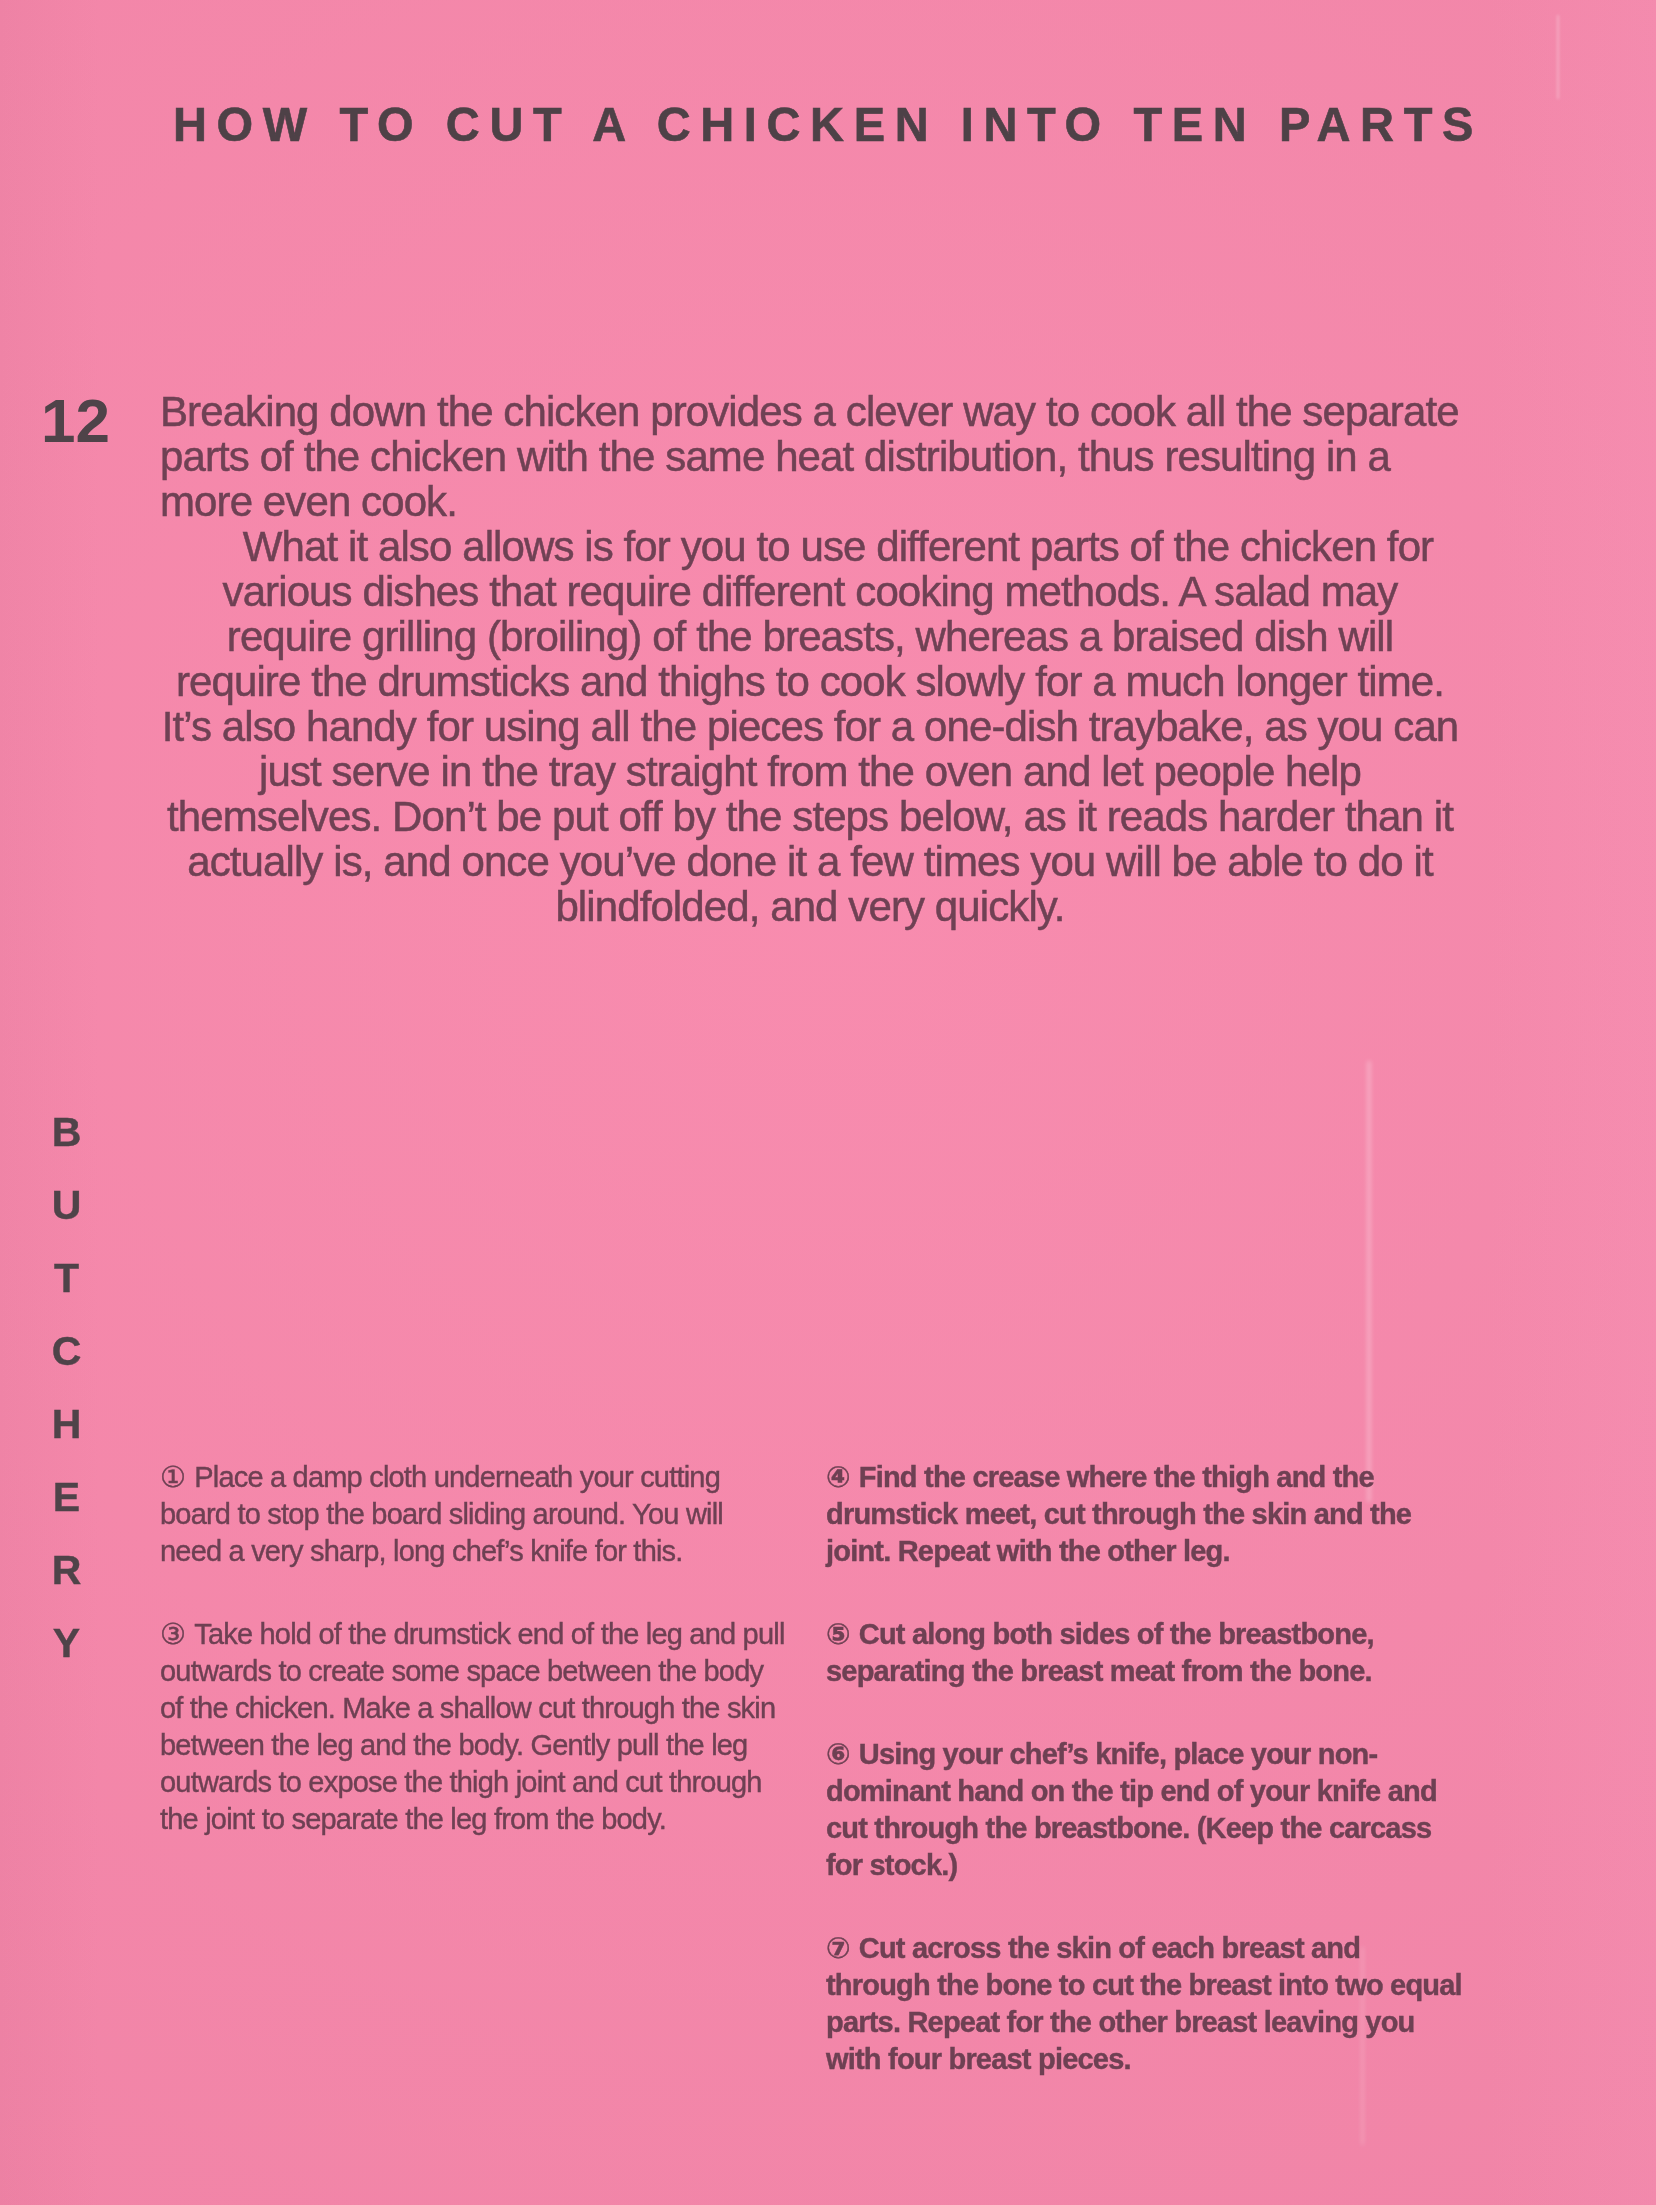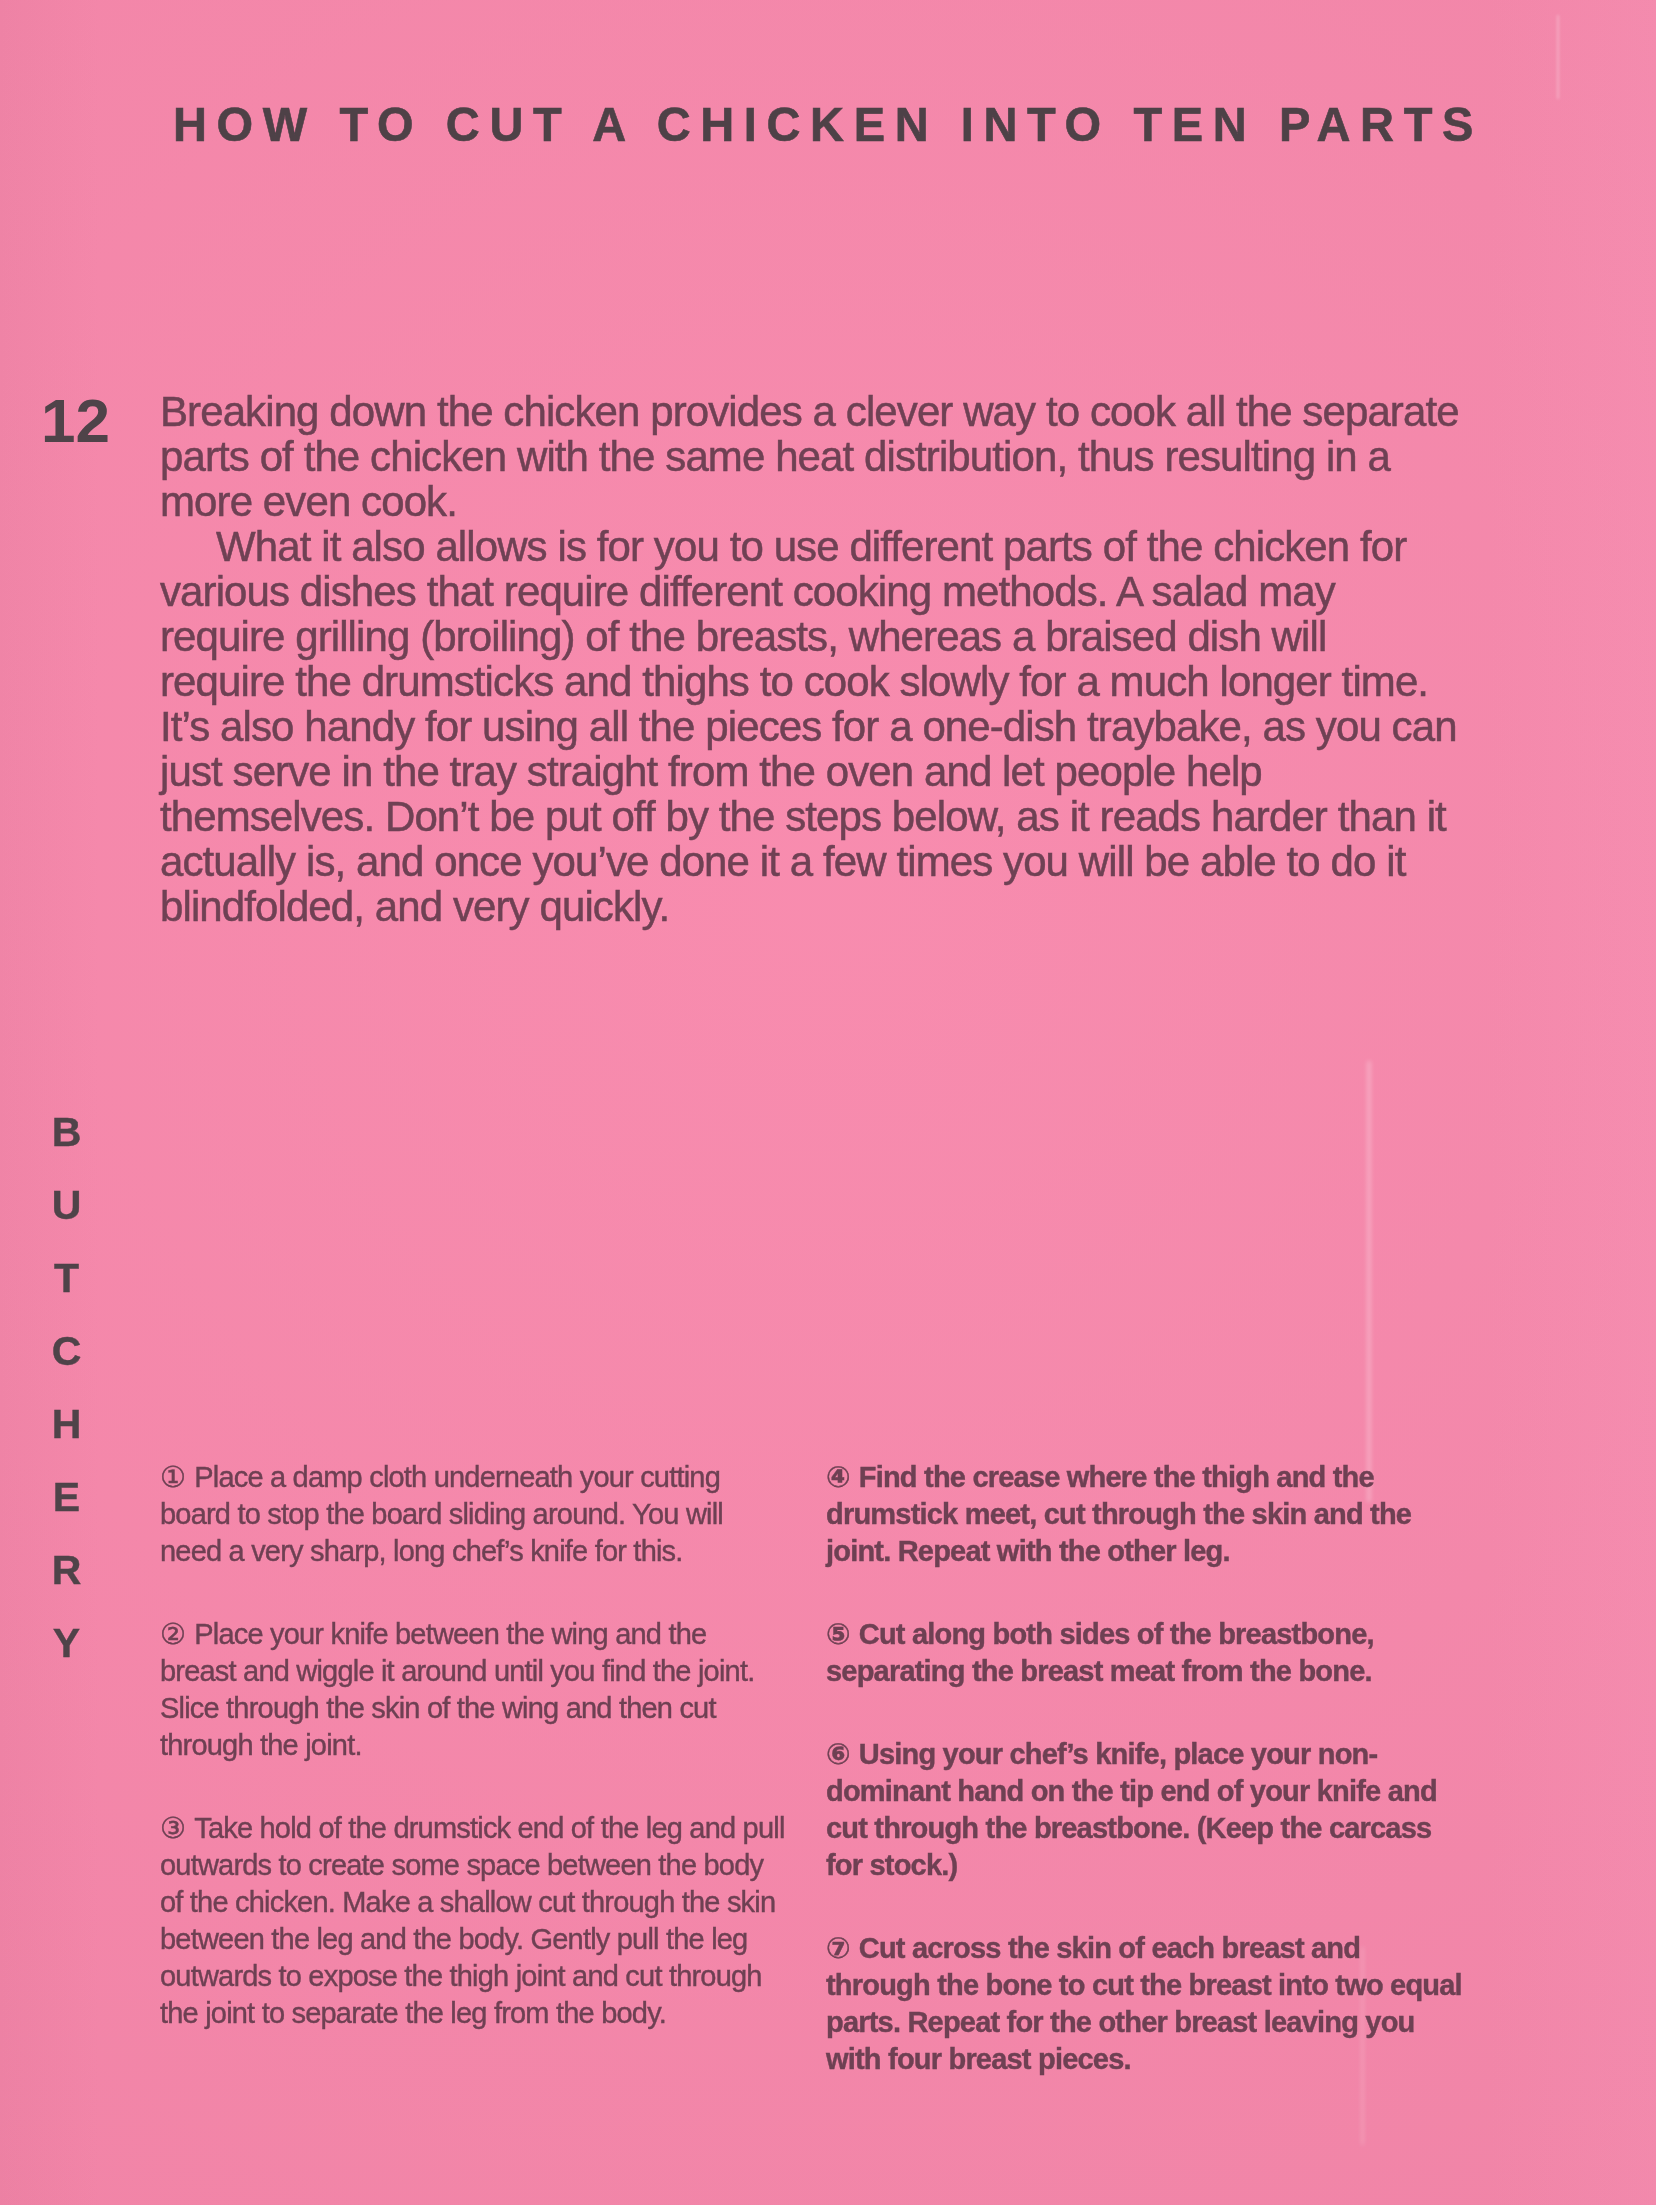--- a/index.html
+++ b/index.html
@@ -38,21 +38,21 @@
     position:absolute; left:41px; top:385px;
     font-size:62px; font-weight:700; color:#4f4349;
   }
   .intro {
     position:absolute; left:160px; top:389px; width:1300px;
     font-size:42px; line-height:45px; letter-spacing:-0.9px;
     color:#6f4154;
     -webkit-text-stroke:0.5px #6f4154;
   }
   .intro p { margin:0; }
-  .intro p.indented { text-indent:56px; }
+  .intro p.indented { text-indent:56px;text-align:center; }
   .vertical-label {
     position:absolute; left:40px; top:1109px; width:53px;
     text-align:center;
   }
   .vertical-label .letter {
     display:block; height:73px;
     font-size:41px; font-weight:700; color:#4f4349;
     -webkit-text-stroke:0.4px #4f4349;
   }
   .steps {
@@ -93,23 +93,20 @@
     <span class="letter">E</span>
     <span class="letter">R</span>
     <span class="letter">Y</span>
   </div>
 
   <div class="steps steps-left">
     <p class="step">
       <span class="step-marker">①</span><span>Place a damp cloth underneath your cutting board to stop the board sliding around. You will need a very sharp, long chef’s knife for this.</span>
     </p>
     <p class="step">
-      <span class="step-marker">②</span><span>Place your knife between the wing and the breast and wiggle it around until you find the joint. Slice through the skin of the wing and then cut through the joint.</span>
-    </p>
-    <p class="step">
       <span class="step-marker">③</span><span>Take hold of the drumstick end of the leg and pull outwards to create some space between the body of the chicken. Make a shallow cut through the skin between the leg and the body. Gently pull the leg outwards to expose the thigh joint and cut through the joint to separate the leg from the body.</span>
     </p>
   </div>
 
   <div class="steps steps-right">
     <p class="step">
       <span class="step-marker">④</span><span>Find the crease where the thigh and the drumstick meet, cut through the skin and the joint. Repeat with the other leg.</span>
     </p>
     <p class="step">
       <span class="step-marker">⑤</span><span>Cut along both sides of the breastbone, separating the breast meat from the bone.</span>

